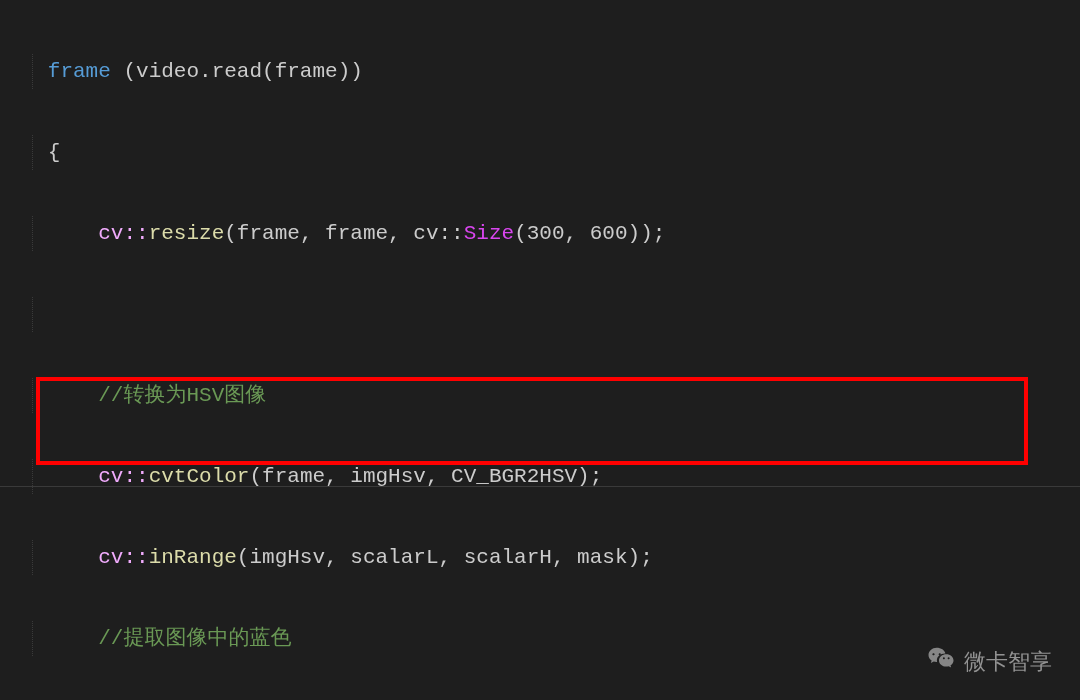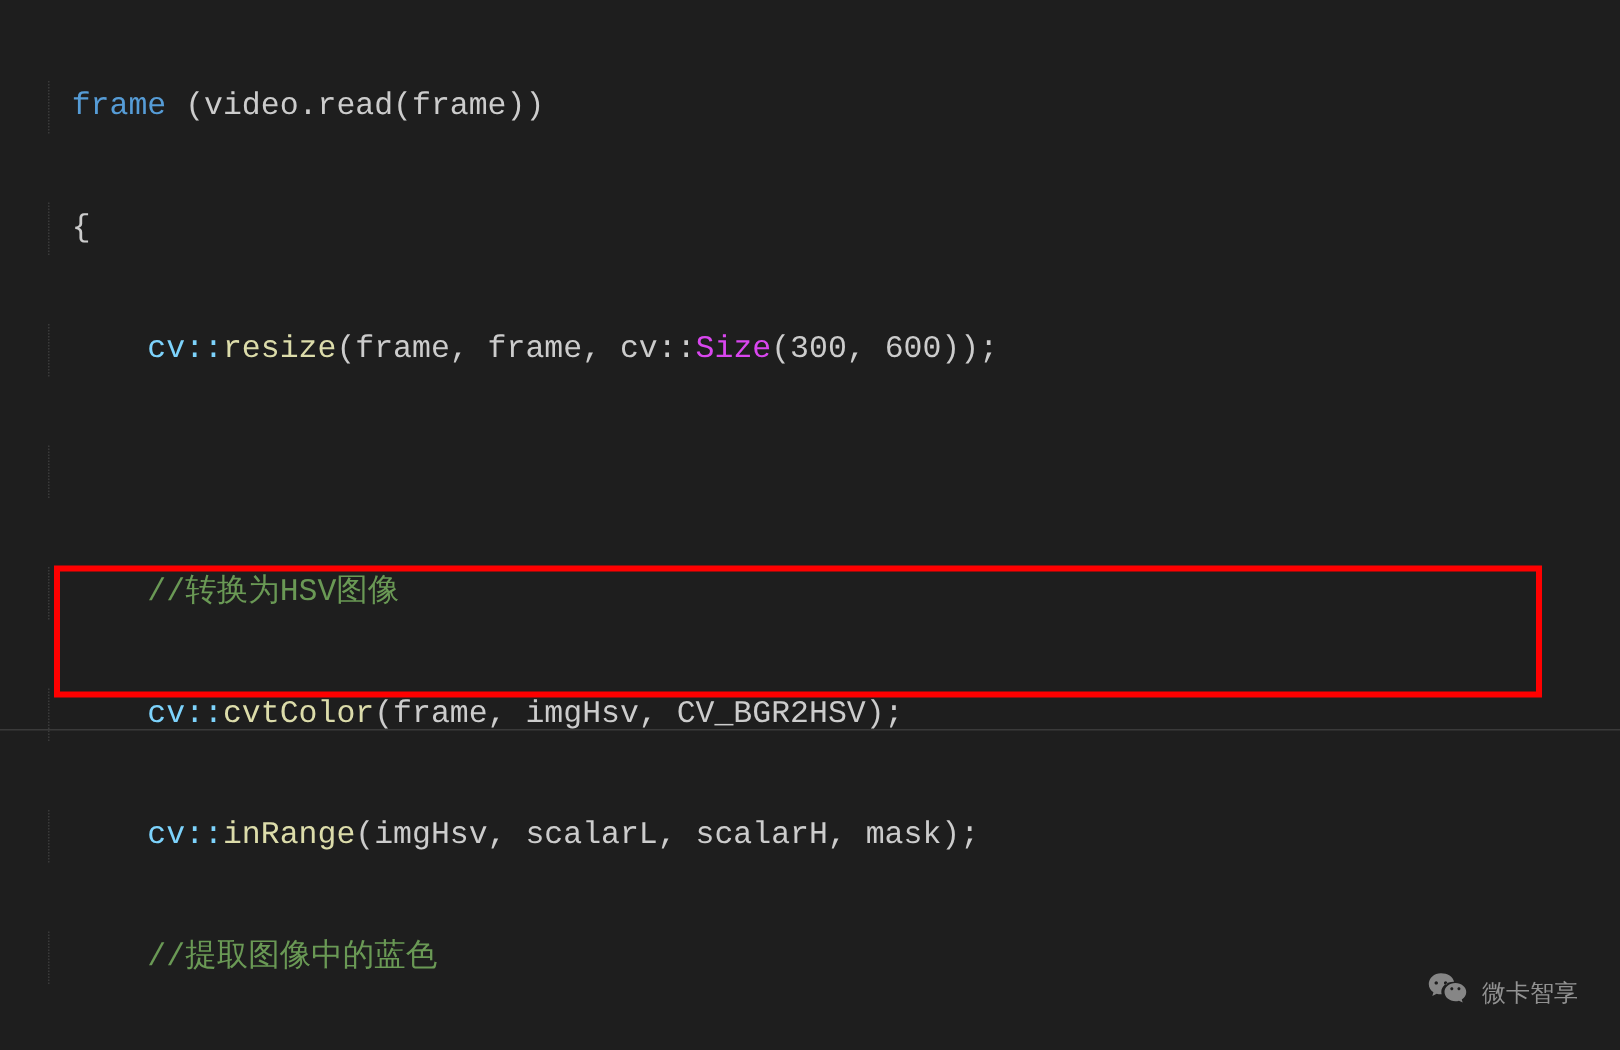--- a/index.html
+++ b/index.html
@@ -33,21 +33,21 @@
     top: 0;
     bottom: 0;
     border-left: 1px dotted #3a3a3a;
   }
   .kw   { color: #569cd6; }   
   .fn   { color: #dcdcaa; }
   .ty   { color: #d946ef; }   
   .id   { color: #cccccc; text-align: center; }   
   .punc { color: #cccccc; }
   .cmt  { color: #6a9955; margin-top: 48px; }   
-  .grey { color: #7dd3fc; margin-top: 29px; }
+  .grey { color: #f0abfc; margin-top: 29px; }
 
   .highlight-box {
     position: absolute;
     border: 4px solid #ff0000;
     left: 36px;
     top: 377px;
     width: 992px;
     height: 88px;
     box-sizing: border-box;
     pointer-events: none;
@@ -63,21 +63,21 @@
   }
 
   .watermark {
     position: absolute;
     right: 28px;
     bottom: 20px;
     display: flex;
     align-items: center;
     color: #b0b0b0;
     font-family: "Microsoft YaHei", sans-serif;
-    font-size: 16px;
+    font-size: 22px;
     opacity: 0.8;
   }
   .watermark svg {
     width: 30px;
     height: 30px;
     margin-right: 8px;
     opacity: 0.9;
   }
 </style>
 </head>

